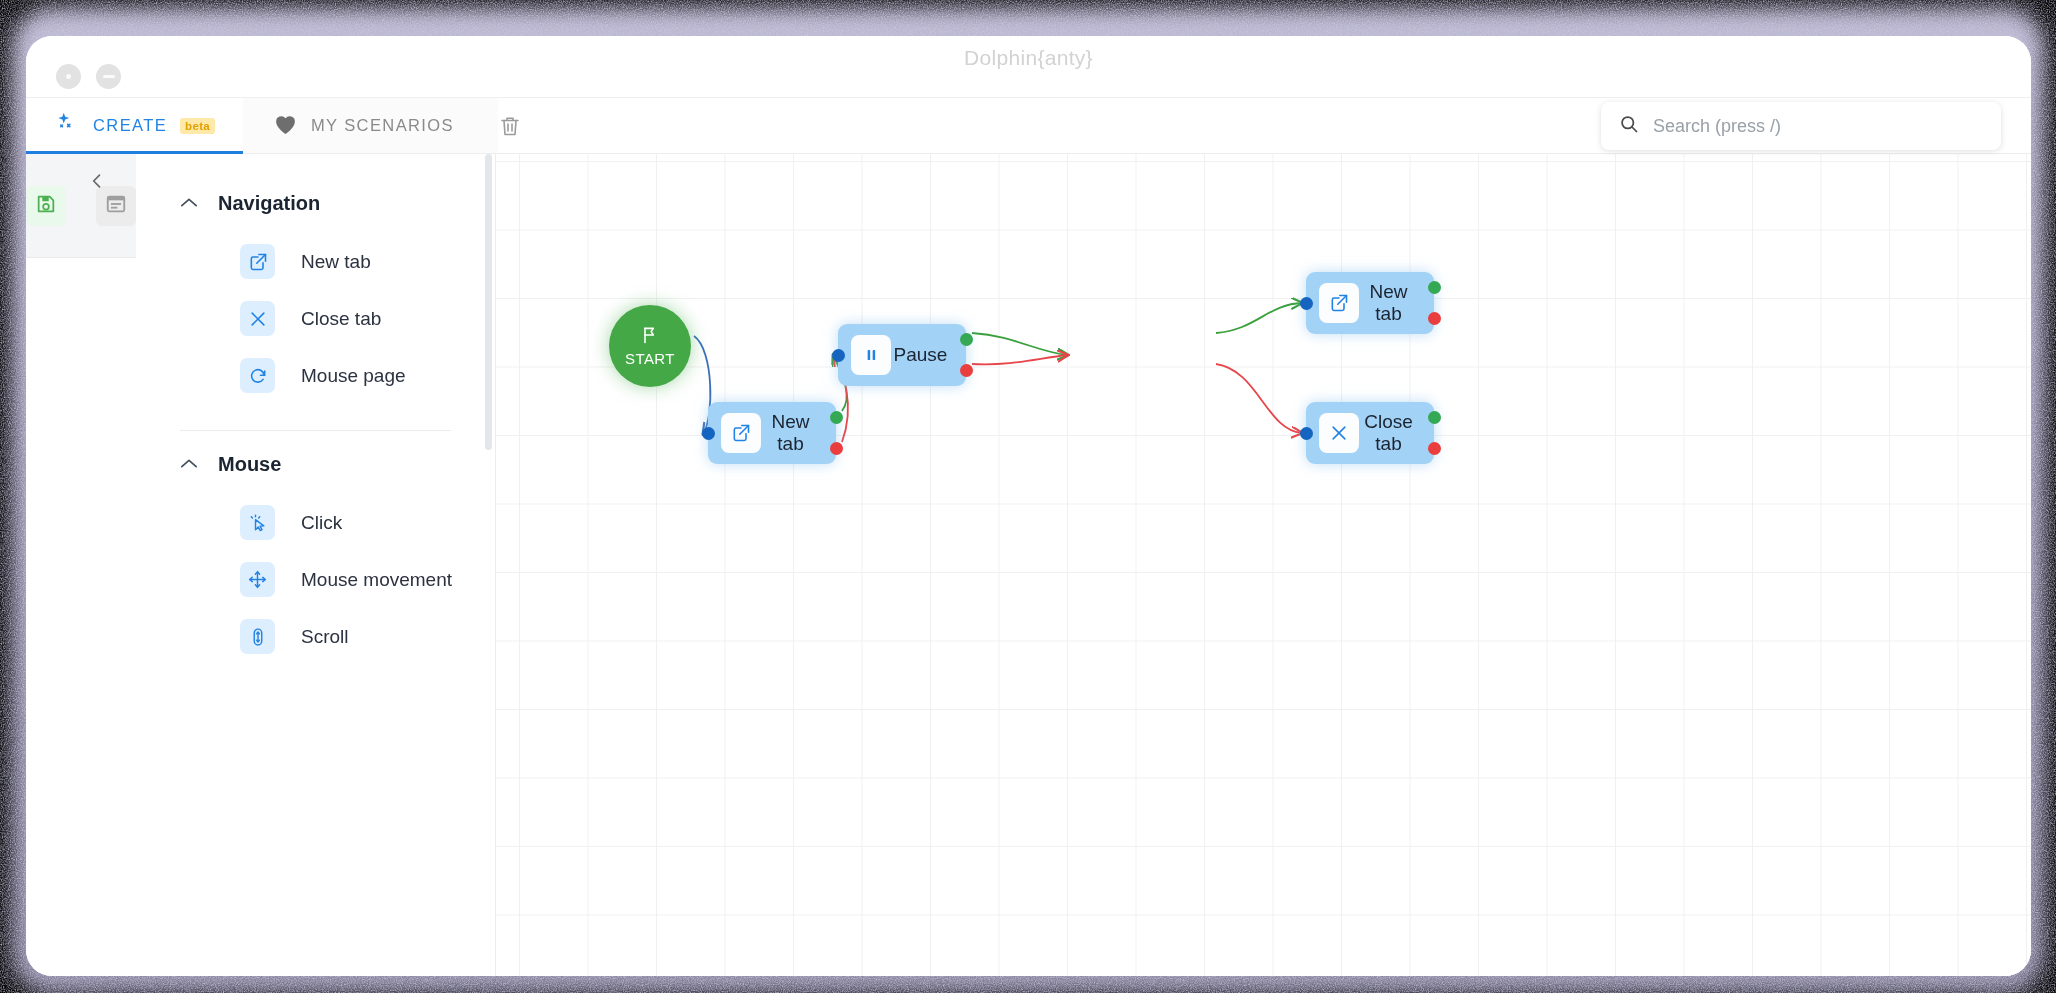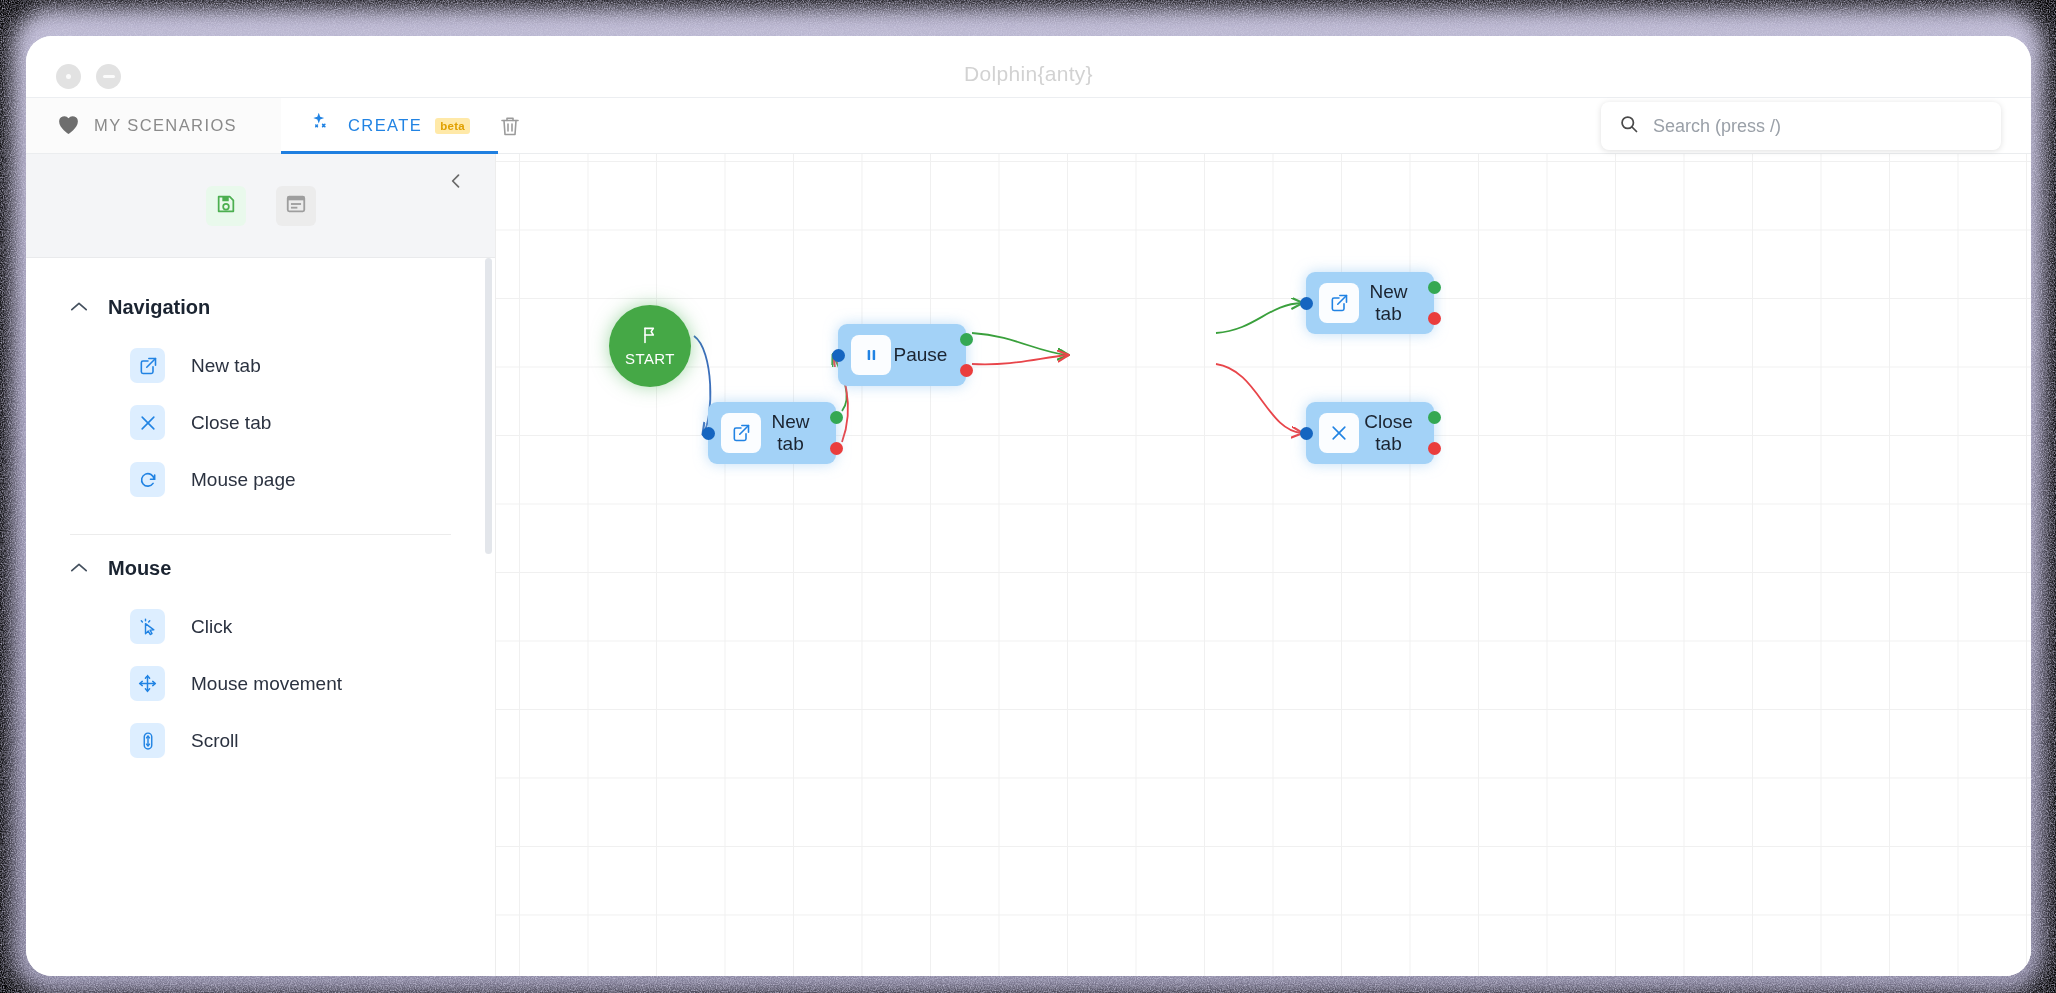--- a/index.html
+++ b/index.html
@@ -48,21 +48,21 @@
     width: 25px; height: 25px;
     border-radius: 50%;
     background: #e2e2e2;
     display: flex; align-items: center; justify-content: center;
   }
   #win-btn-close { left: 30px; }
   #win-btn-min   { left: 70px; }
   .win-dot { width: 5px; height: 5px; border-radius: 50%; background: #fbfbfb; }
   .win-dash { width: 12px; height: 3.5px; border-radius: 2px; background: #fbfbfb; }
   #app-title {
-    position: absolute; left: 0; right: 0; top: 26px;
+    position: absolute; left: 0; right: 0; top: 10px;
     text-align: center;
     font-size: 21px; color: #d2d2d2; letter-spacing: .3px;
   }
 
   
   #tab-strip {
     position: relative;
     height: 56px;
     background: #ffffff;
     display: flex; align-items: stretch;
@@ -90,21 +90,21 @@
     letter-spacing: .3px;
   }
 
   
   #body-row { display: flex; height: 822px; }
 
   
   #sidebar {
     width: 470px; position: relative;
     background: #ffffff;
-    display: flex; flex-direction: column;
+    display: flex; flex-direction: row;
     border-right: 1px solid #ededed;
   }
   #sidebar-toolbar {
     height: 104px; background: #f4f5f7;
     display: flex; align-items: center; justify-content: center;
     gap: 30px; position: relative;
     border-bottom: 1px solid #e9eaec;
   }
   .tool-btn {
     width: 40px; height: 40px; border-radius: 6px;
@@ -257,38 +257,38 @@
     <div class="win-btn" id="win-btn-close">
       <span class="win-dot"></span>
     </div>
     <div class="win-btn" id="win-btn-min">
       <span class="win-dash"></span>
     </div>
     <div id="app-title">Dolphin{anty}</div>
   </div>
 
   <div id="tab-strip">
-    <div class="tab" id="tab-my-scenarios">
-      <span>
-        <svg width="25" height="23" viewBox="0 0 24 22">
-          <path d="M12 21s-9-5.7-9-12a5 5 0 0 1 9-3 5 5 0 0 1 9 3c0 6.3-9 12-9 12z" fill="#6e6e6e"></path>
-        </svg>
-      </span>
-      <span class="tab-label">MY SCENARIOS</span>
-    </div>
     <div class="tab" id="tab-create">
       <span>
         <svg width="26" height="26" viewBox="0 0 24 24">
           <path d="M9 1.5 L10.3 5.2 L14 6.5 L10.3 7.8 L9 11.5 L7.7 7.8 L4 6.5 L7.7 5.2 Z" fill="#2183e3"></path>
           <path d="M6.2 13 l1.6 1.6 M7.8 13 l-1.6 1.6" stroke="#2183e3" stroke-width="1.4" stroke-linecap="round"></path>
           <path d="M12.6 12.4 l2 2 M14.6 12.4 l-2 2" stroke="#2183e3" stroke-width="1.5" stroke-linecap="round"></path>
         </svg>
       </span>
       <span class="tab-label">CREATE</span>
       <span class="beta-badge">beta</span>
+    </div>
+    <div class="tab" id="tab-my-scenarios">
+      <span>
+        <svg width="25" height="23" viewBox="0 0 24 22">
+          <path d="M12 21s-9-5.7-9-12a5 5 0 0 1 9-3 5 5 0 0 1 9 3c0 6.3-9 12-9 12z" fill="#6e6e6e"></path>
+        </svg>
+      </span>
+      <span class="tab-label">MY SCENARIOS</span>
     </div>
   </div>
 
   <div id="body-row">
 
     <div id="sidebar">
 
       <div id="sidebar-toolbar">
         <div class="tool-btn" id="tool-save">
           <span>

